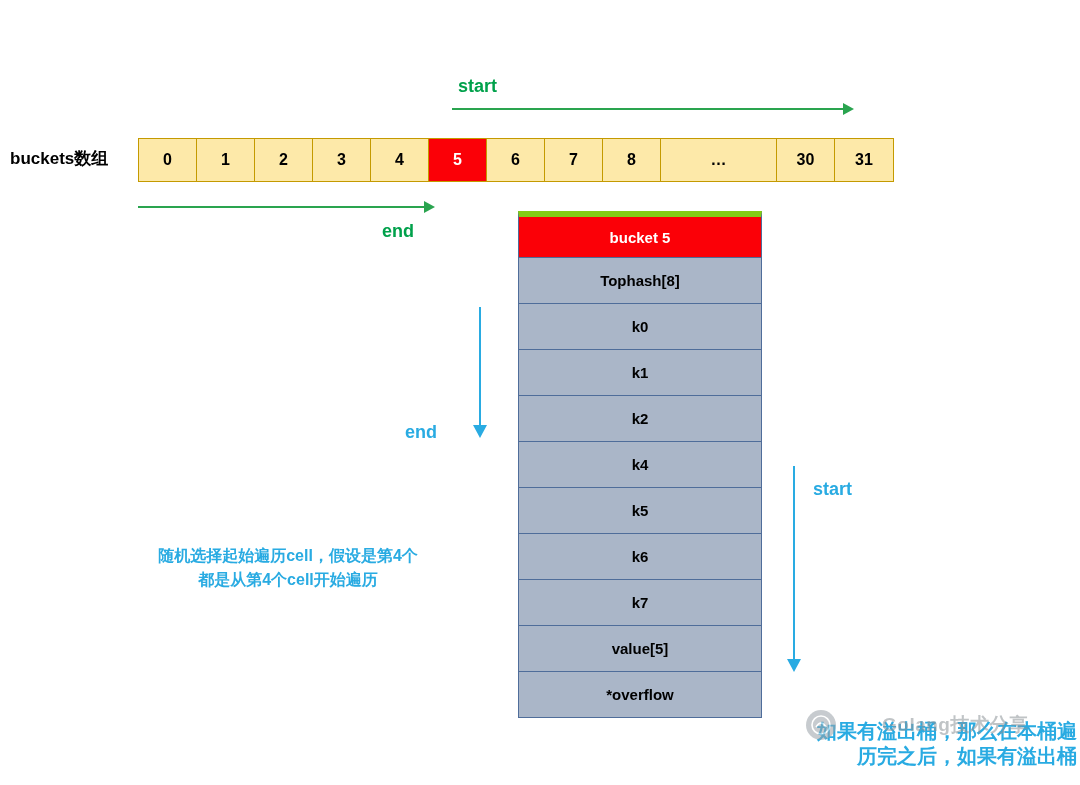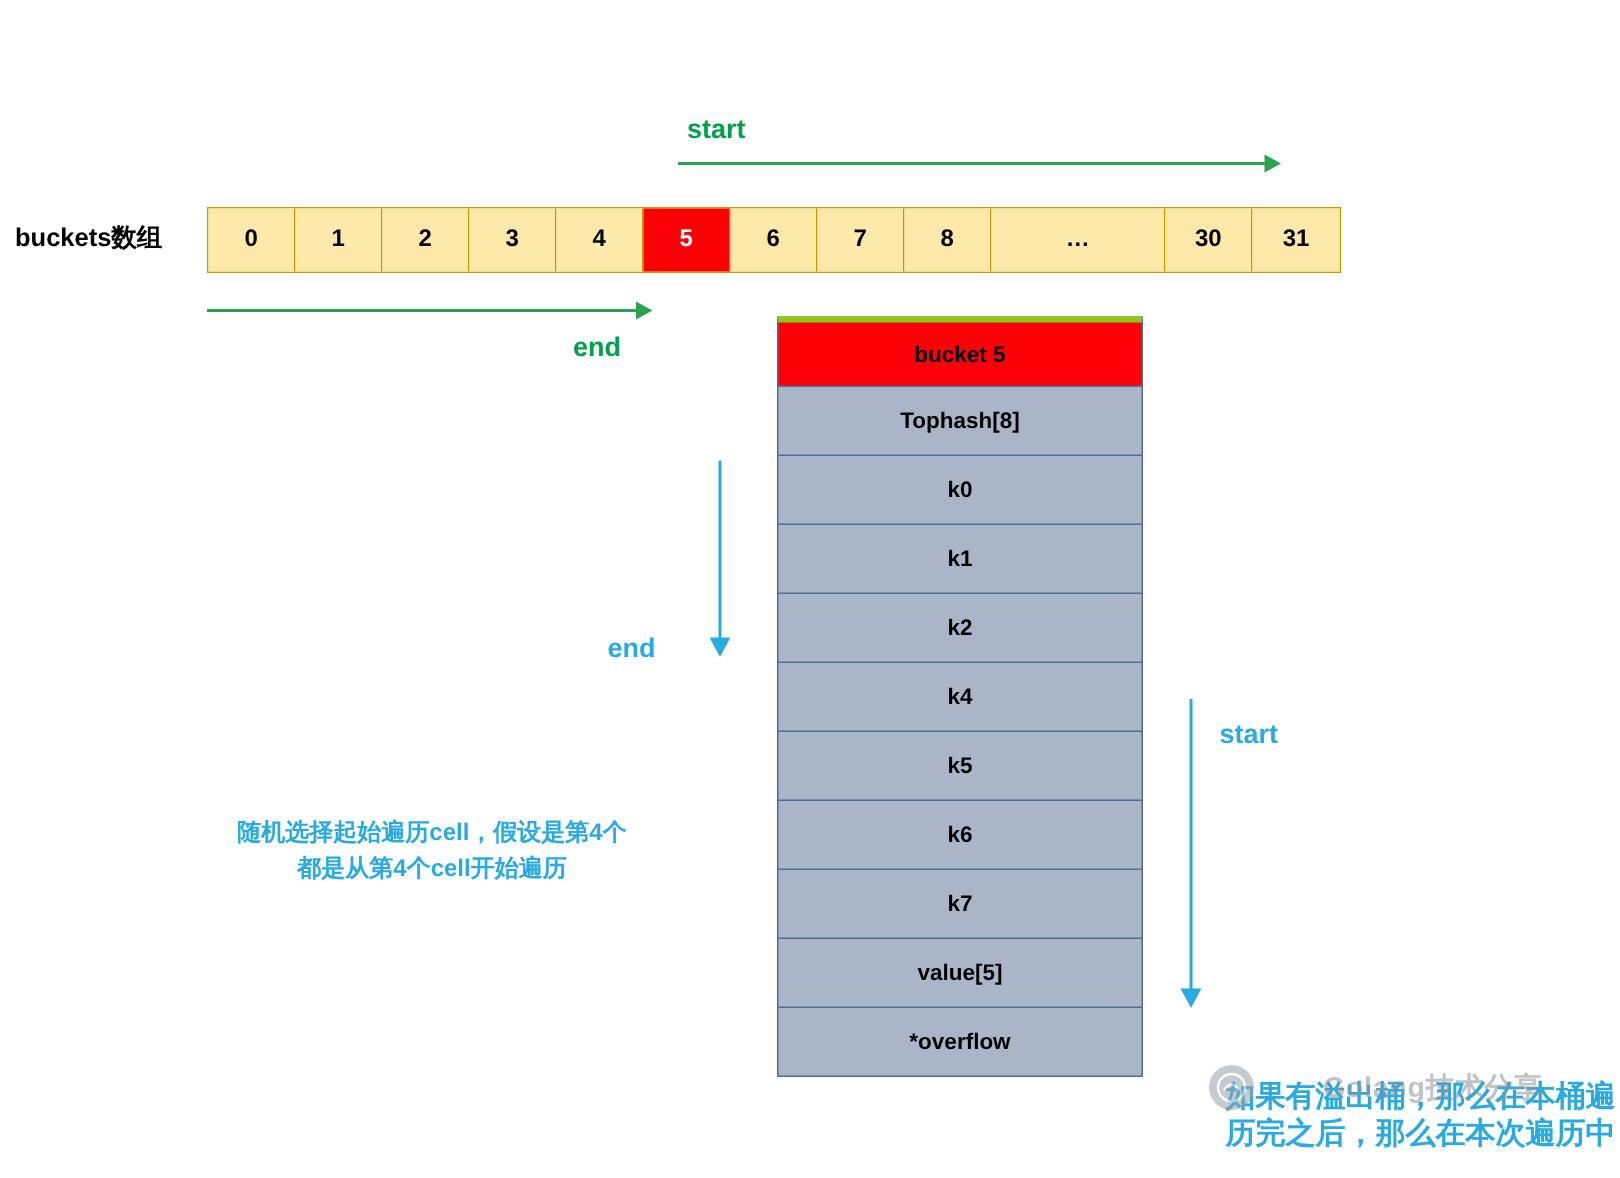--- a/index.html
+++ b/index.html
@@ -131,23 +131,23 @@
     border-top: none;
     background: #aab6c8;
     display: flex;
     align-items: center;
     justify-content: center;
     font-size: 15px;
     font-weight: bold;
     color: #000000;
   }
   .brow.header {
-    border-top: 4px solid #84cc16;
+    border-top: 6px solid #84cc16;
     background: #fb0007;
-    color: #000000;
+    color: #ffffff;
     height: 47px;
   }
   .brow.highlight {
     background: #29abe2;
   }
 
   
   .note-left {
     left: 113px;
     top: 544px;
@@ -249,21 +249,21 @@
     <div class="brow">*overflow</div>
   </div>
 
   <div class="abs note-left">
     <div>随机选择起始遍历cell，假设是第4个</div>
     <div>都是从第4个cell开始遍历</div>
   </div>
 
   <div class="abs note-right">
     <div>如果有溢出桶，那么在本桶遍</div>
-    <div>历完之后，那么在本次遍历中</div>
+    <div>历完之后，如果有溢出桶</div>
   </div>
 
   <div class="abs watermark">
     <div class="wm-logo">
       <svg width="20" height="20" viewBox="0 0 20 20" aria-hidden="true">
         <circle cx="10" cy="10" r="9" fill="none" stroke="#ffffff" stroke-width="1.6"></circle>
         <path d="M5 12 Q10 4 15 12" fill="none" stroke="#ffffff" stroke-width="1.6"></path>
       </svg>
     </div>
     <div class="wm-text">Golang技术分享</div>

